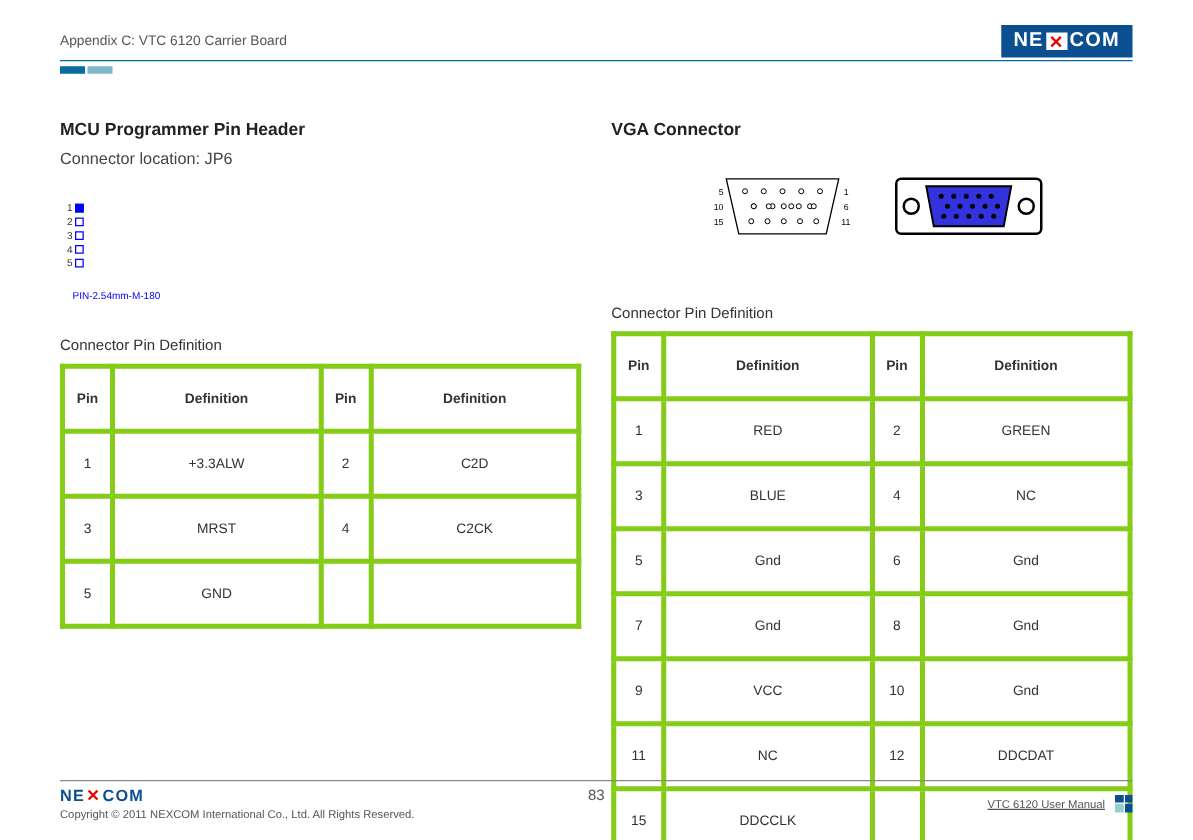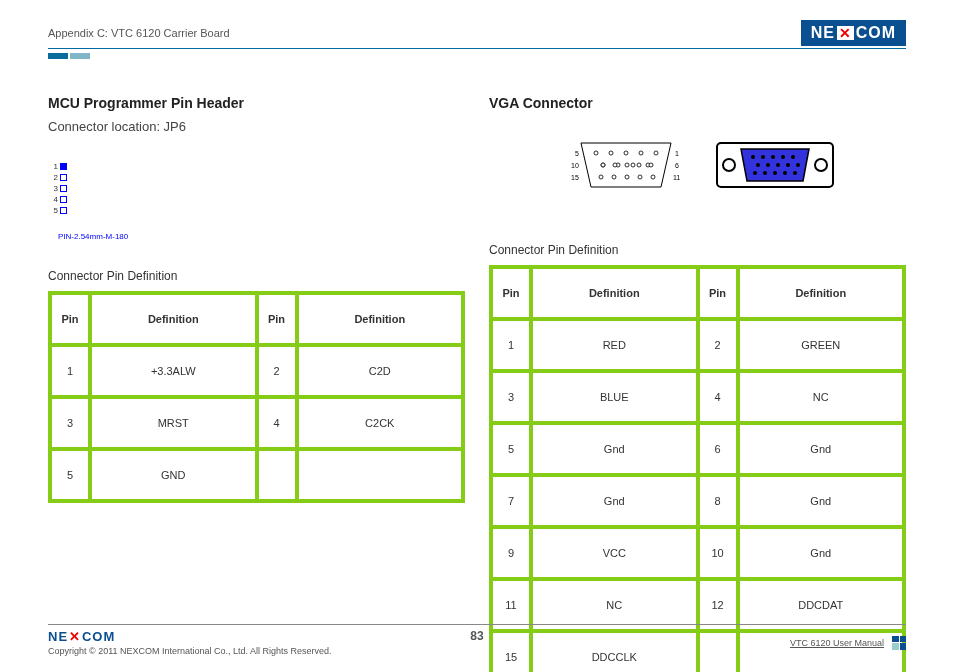--- a/index.html
+++ b/index.html
@@ -132,21 +132,21 @@
     font-size: 13px;
     letter-spacing: 1px;
     display: inline-flex;
     align-items: center;
     gap: 1px;
   }
   .footer .logo-bot .x { color: #e00; }
   .footer .left-f { display: flex; flex-direction: column; gap: 2px; }
   .footer .pagenum {
     font-size: 12px;
-    font-weight: bold;
+    font-weight: normal;
     position: absolute;
     left: 50%;
     transform: translateX(-50%);
     top: 4px;
   }
   .footer .deco {
     width: 14px; height: 14px;
     display: grid;
     grid-template-columns: 1fr 1fr;
     grid-template-rows: 1fr 1fr;

